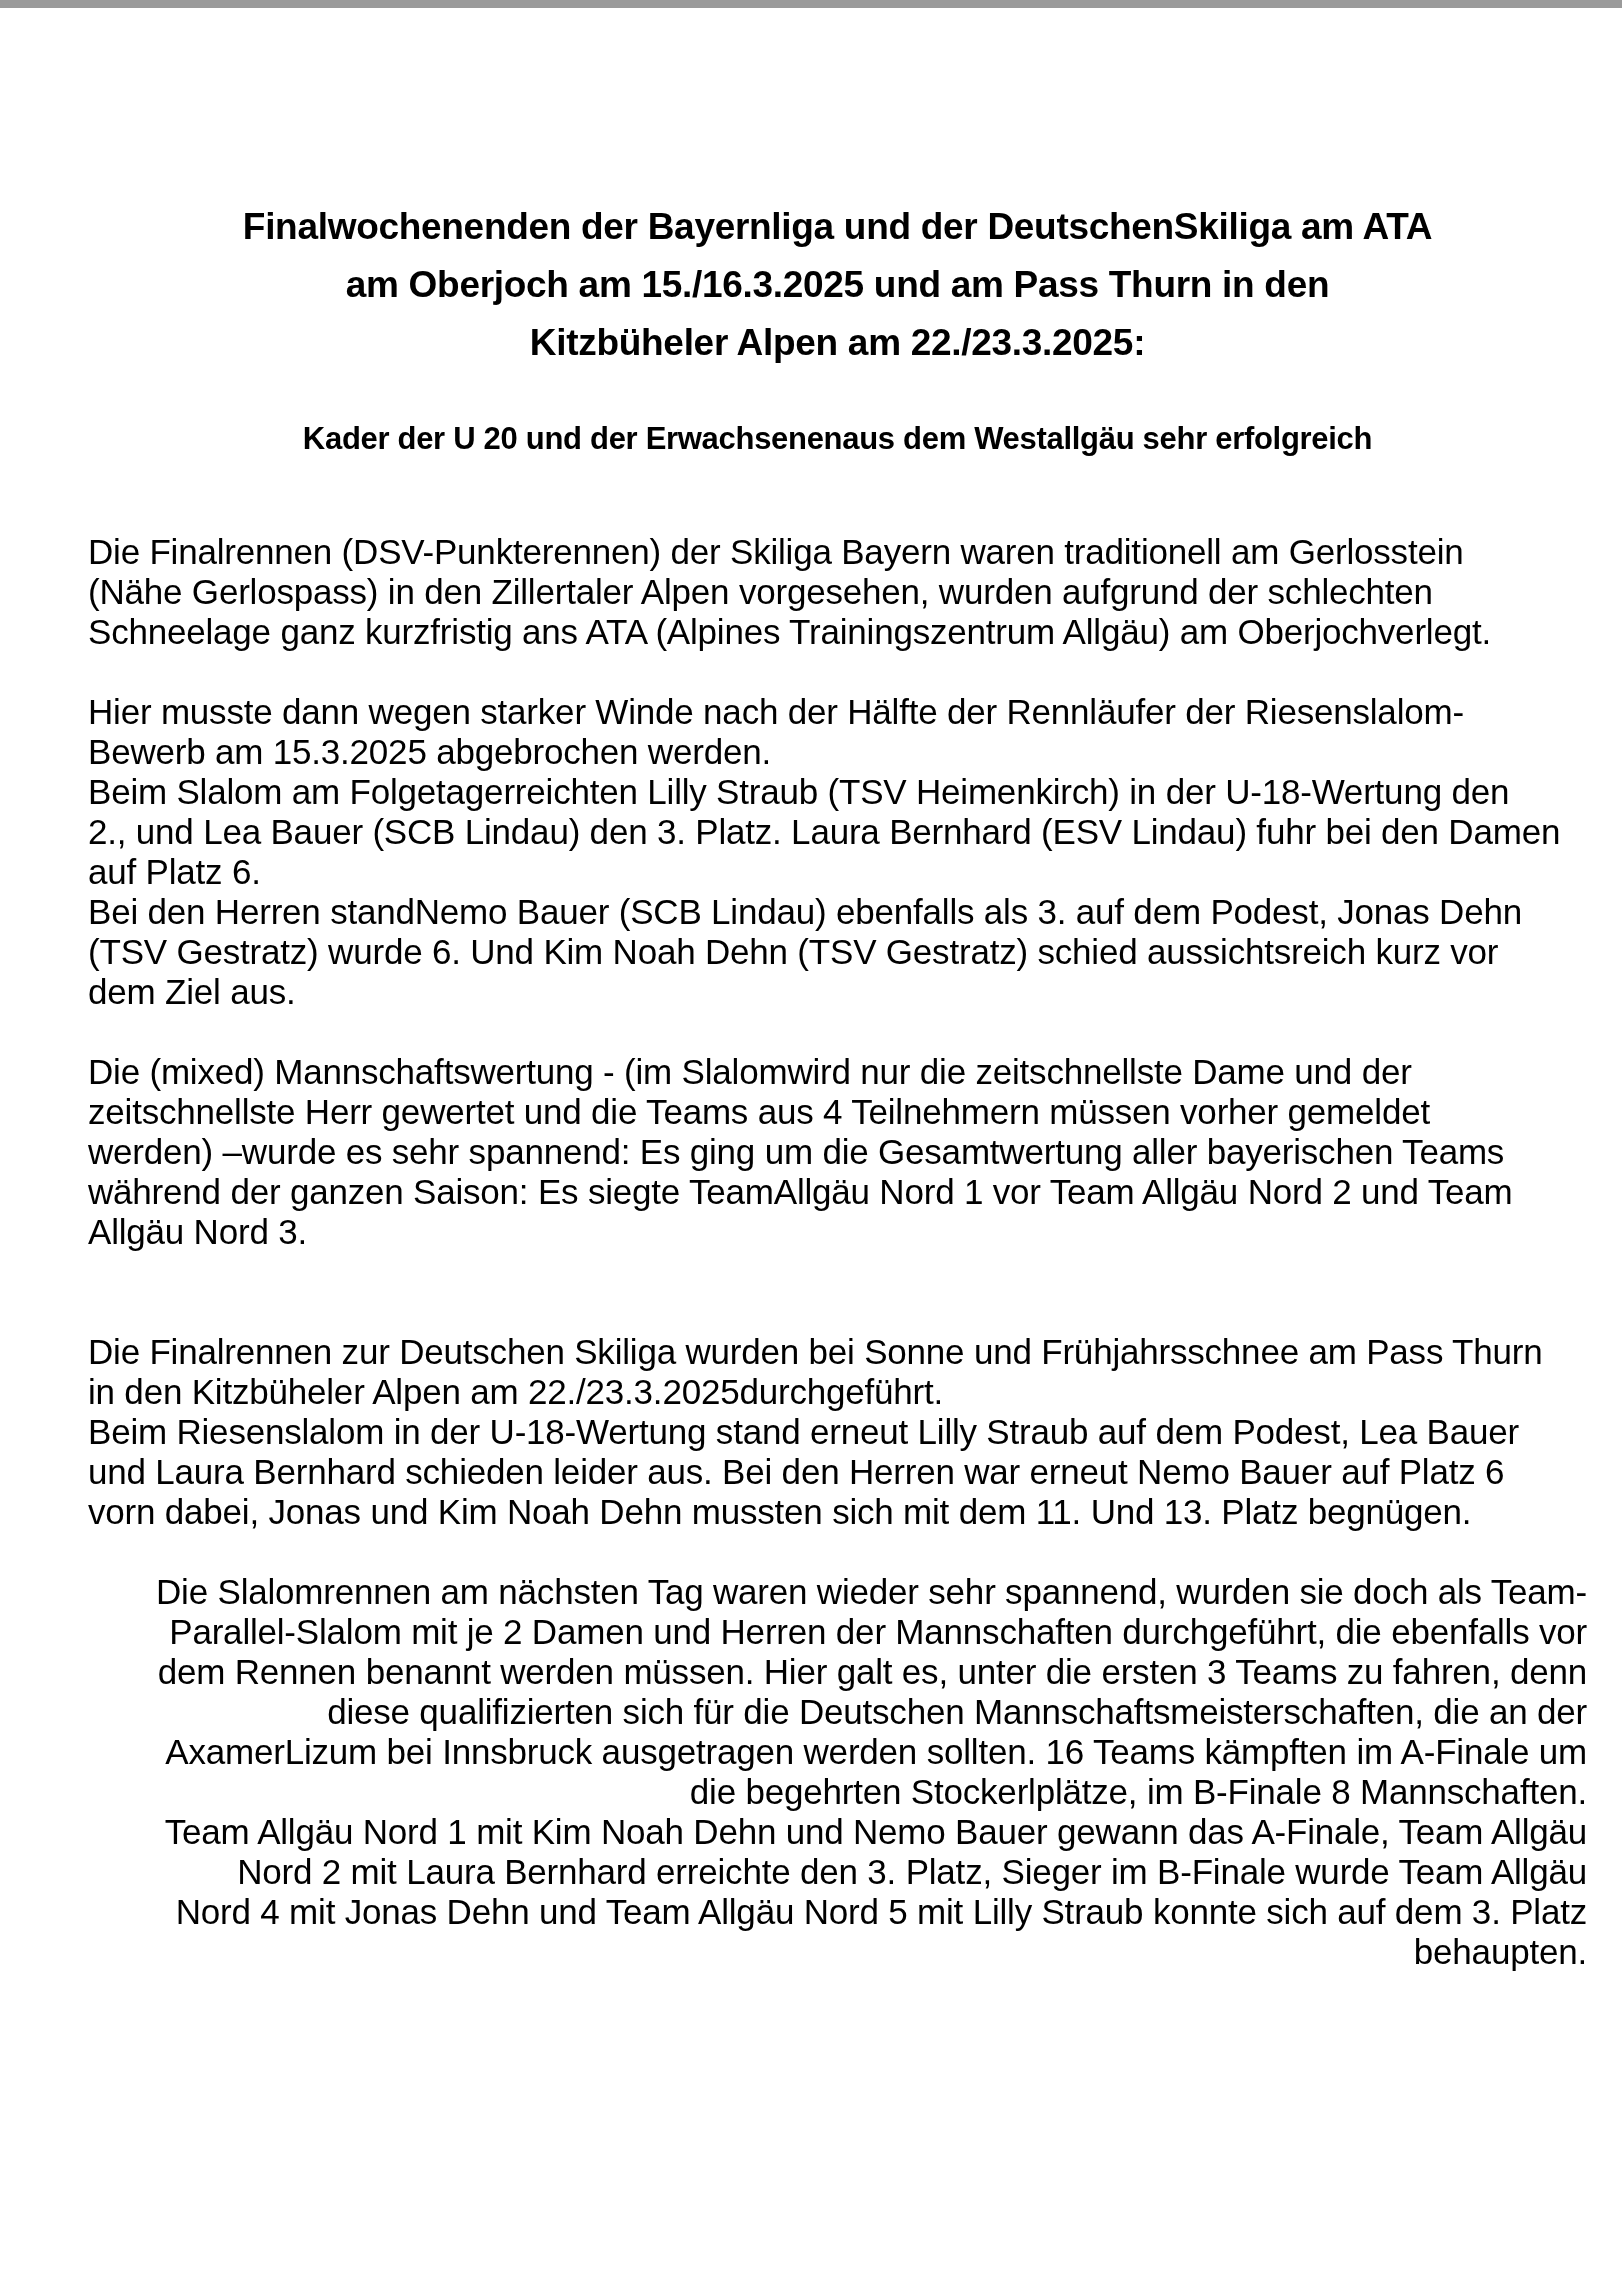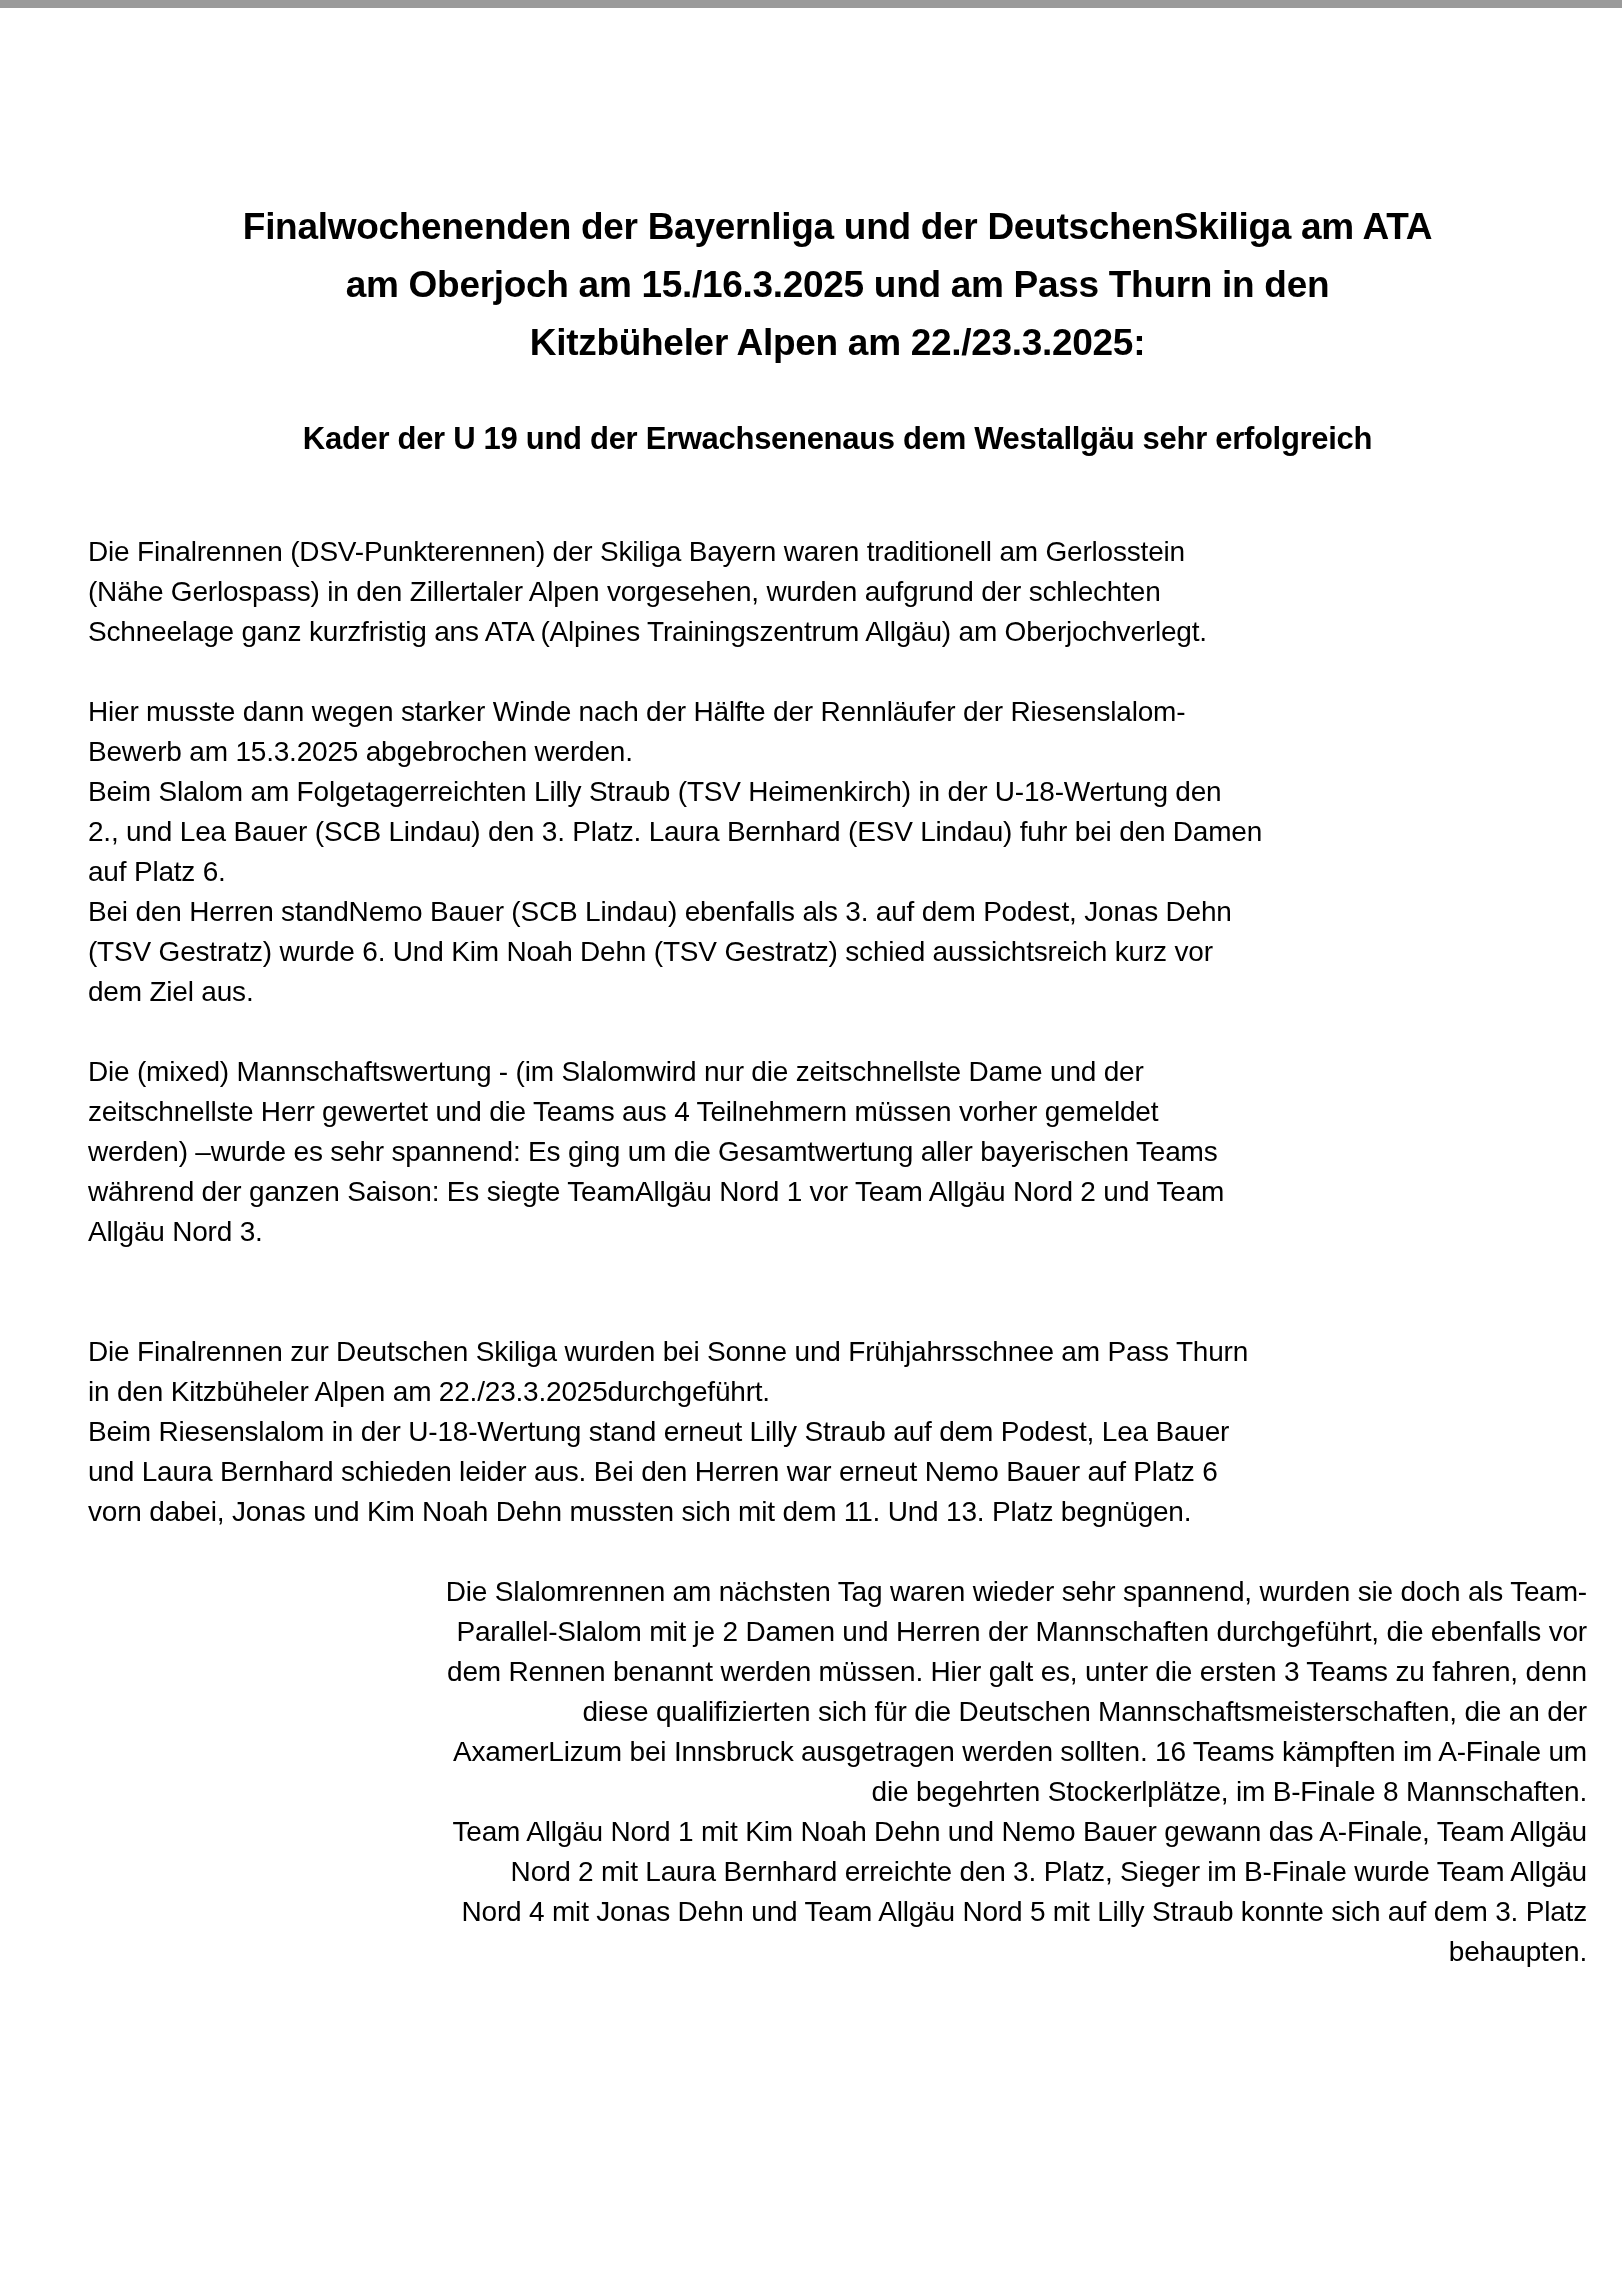--- a/index.html
+++ b/index.html
@@ -35,21 +35,21 @@
     line-height: 40px;
     text-align: center;
     margin: 47px 0 0 0;
     white-space: pre-line;
     letter-spacing: -0.3px;
   }
   .body-text {
     margin-top: 73px;
   }
   .para {
-    font-size: 28px;
+    font-size: 35px;
     line-height: 40px;
     margin: 0 0 40px 0;
     white-space: pre-line;
     text-align: left;
     letter-spacing: -0.2px;
   }
   .para.extra-gap {
     margin-top: 80px;
   }
   .para:last-child {
@@ -58,21 +58,21 @@
   }
 </style>
 </head>
 <body>
 
 <div class="page">
   <h1 class="doc-title">Finalwochenenden der Bayernliga und der DeutschenSkiliga am ATA
 am Oberjoch am 15./16.3.2025 und am Pass Thurn in den
 Kitzbüheler Alpen am 22./23.3.2025:</h1>
 
-  <h2 class="doc-subtitle">Kader der U 19 und der Erwachsenenaus dem Westallgäu sehr erfolgreich</h2>
+  <h2 class="doc-subtitle">Kader der U 20 und der Erwachsenenaus dem Westallgäu sehr erfolgreich</h2>
 
   <div class="body-text">
     <p class="para">Die Finalrennen (DSV-Punkterennen) der Skiliga Bayern waren traditionell am Gerlosstein
 (Nähe Gerlospass) in den Zillertaler Alpen vorgesehen, wurden aufgrund der schlechten
 Schneelage ganz kurzfristig ans ATA (Alpines Trainingszentrum Allgäu) am Oberjochverlegt.</p>
 
     <p class="para">Hier musste dann wegen starker Winde nach der Hälfte der Rennläufer der Riesenslalom-
 Bewerb am 15.3.2025 abgebrochen werden.
 Beim Slalom am Folgetagerreichten Lilly Straub (TSV Heimenkirch) in der U-18-Wertung den
 2., und Lea Bauer (SCB Lindau) den 3. Platz. Laura Bernhard (ESV Lindau) fuhr bei den Damen

